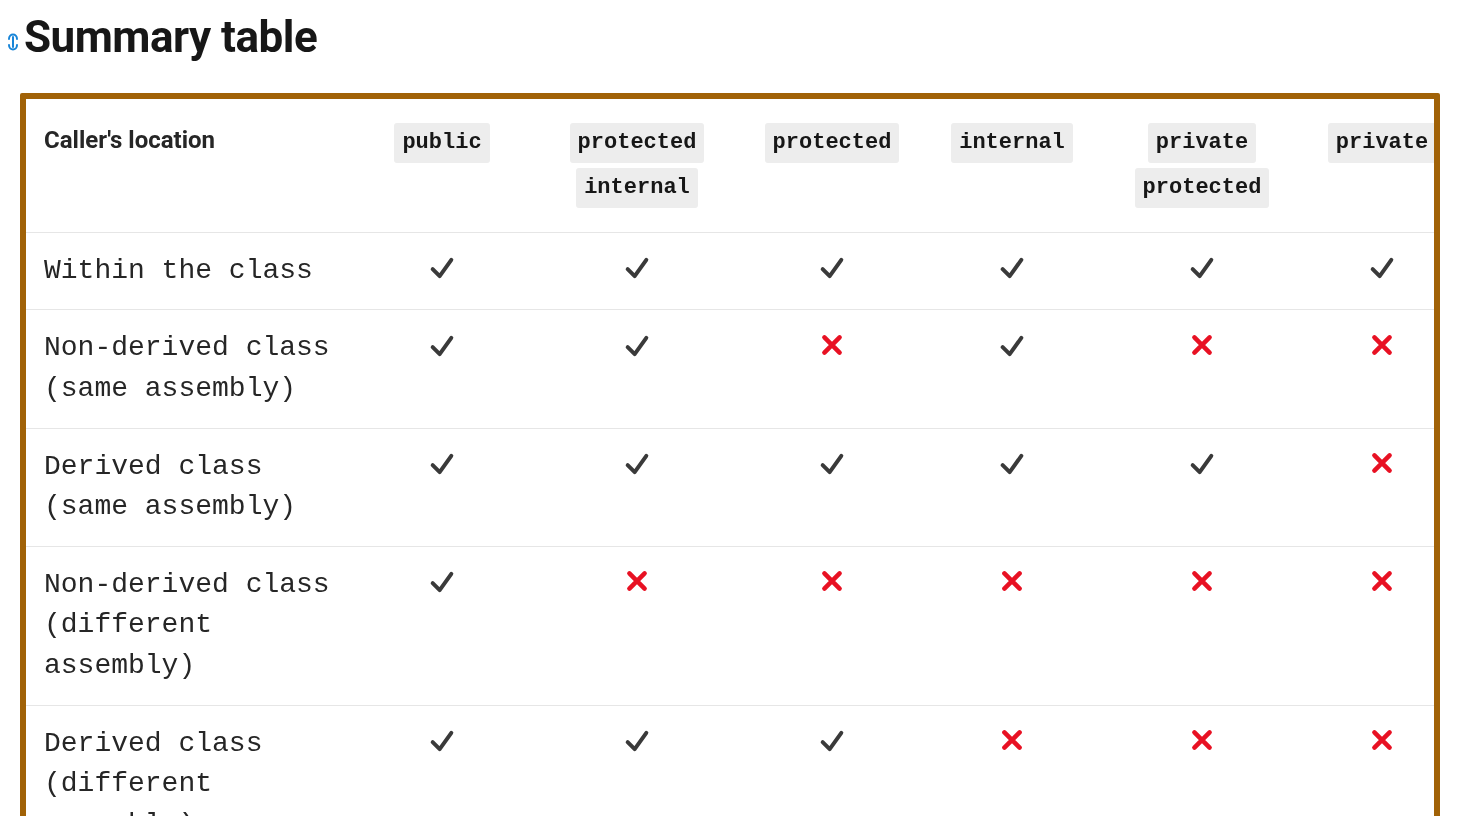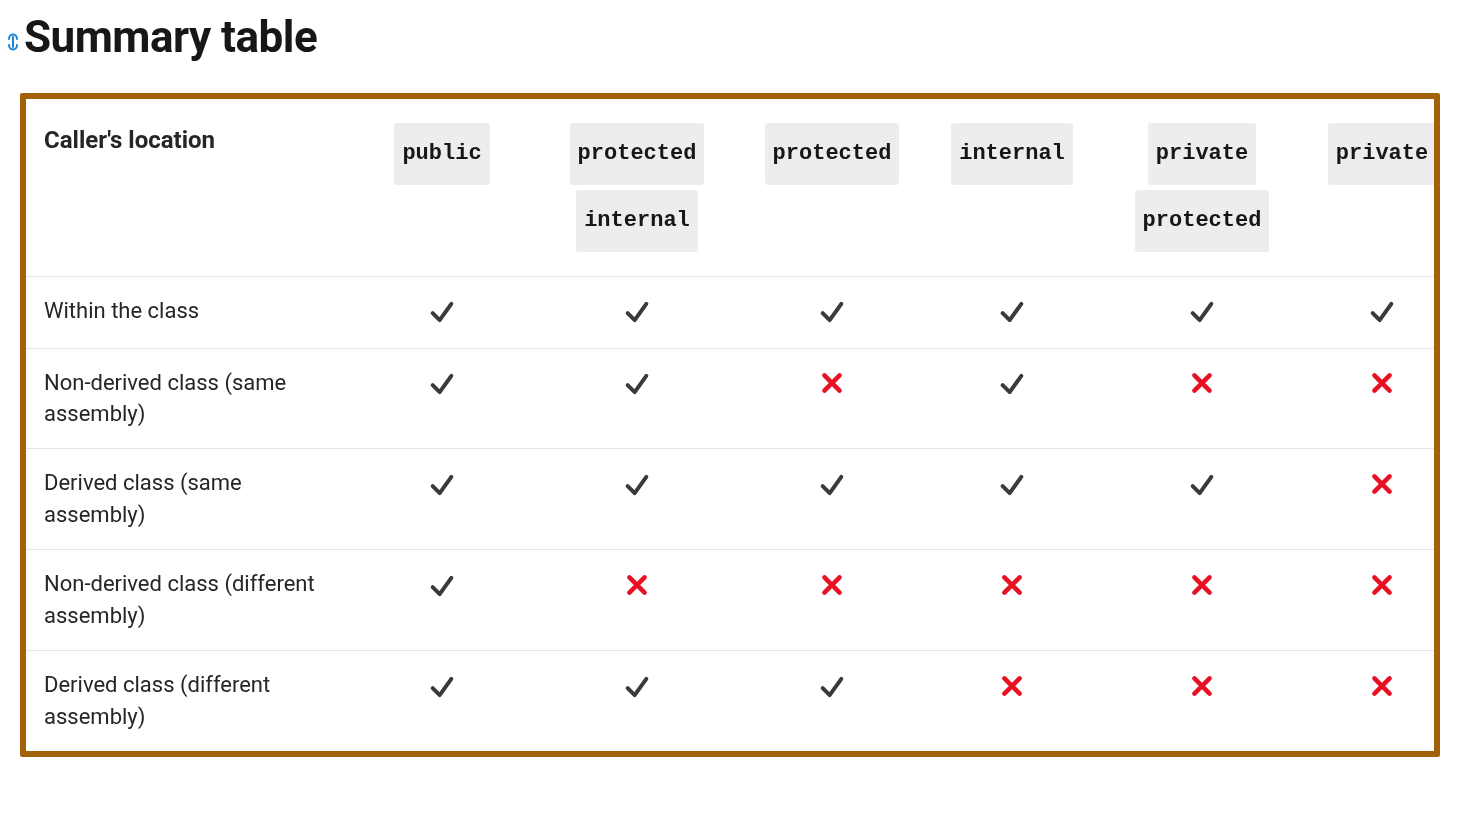--- a/index.html
+++ b/index.html
@@ -67,21 +67,21 @@
     font-weight: 700;
   }
   th.col, td.col {
     text-align: center;
   }
   code.kw {
     font-family: "SFMono-Regular", Consolas, "Liberation Mono", Menlo, monospace;
     background: #ededed;
     color: #171717;
     font-size: 22px;
-    padding: 15px 8px;
+    padding: 4px 8px;
     border-radius: 3px;
     display: inline-block;
     line-height: 1.45;
     font-weight: 600;
   }
   code.kw + code.kw { margin-top: 4px; }
   .kw-stack {
     display: inline-flex;
     flex-direction: column;
     align-items: center;
@@ -89,21 +89,22 @@
   }
   .mark {
     display: inline-block;
     width: 30px;
     height: 30px;
     vertical-align: middle;
   }
   .check svg { stroke: #3a3a3a; }
   .cross svg { stroke: #e81123; fill: #e81123; }
   tbody td.first {
-    font-size: 22px;
+    font-size: 28px;
+    font-family: Liberation Mono, monospace;
   }
 </style>
 </head>
 <body>
 
 <div class="page">
   <h2 class="section-heading">
     <span class="anchor" aria-hidden="true">
       <svg width="14" height="26" viewBox="0 0 14 26" fill="none">
           <path d="M3 10 C3 4, 11 4, 11 10 M3 16 C3 22, 11 22, 11 16 M7 8 L7 18" stroke="#0078d4" stroke-width="2" stroke-linecap="round"></path>

